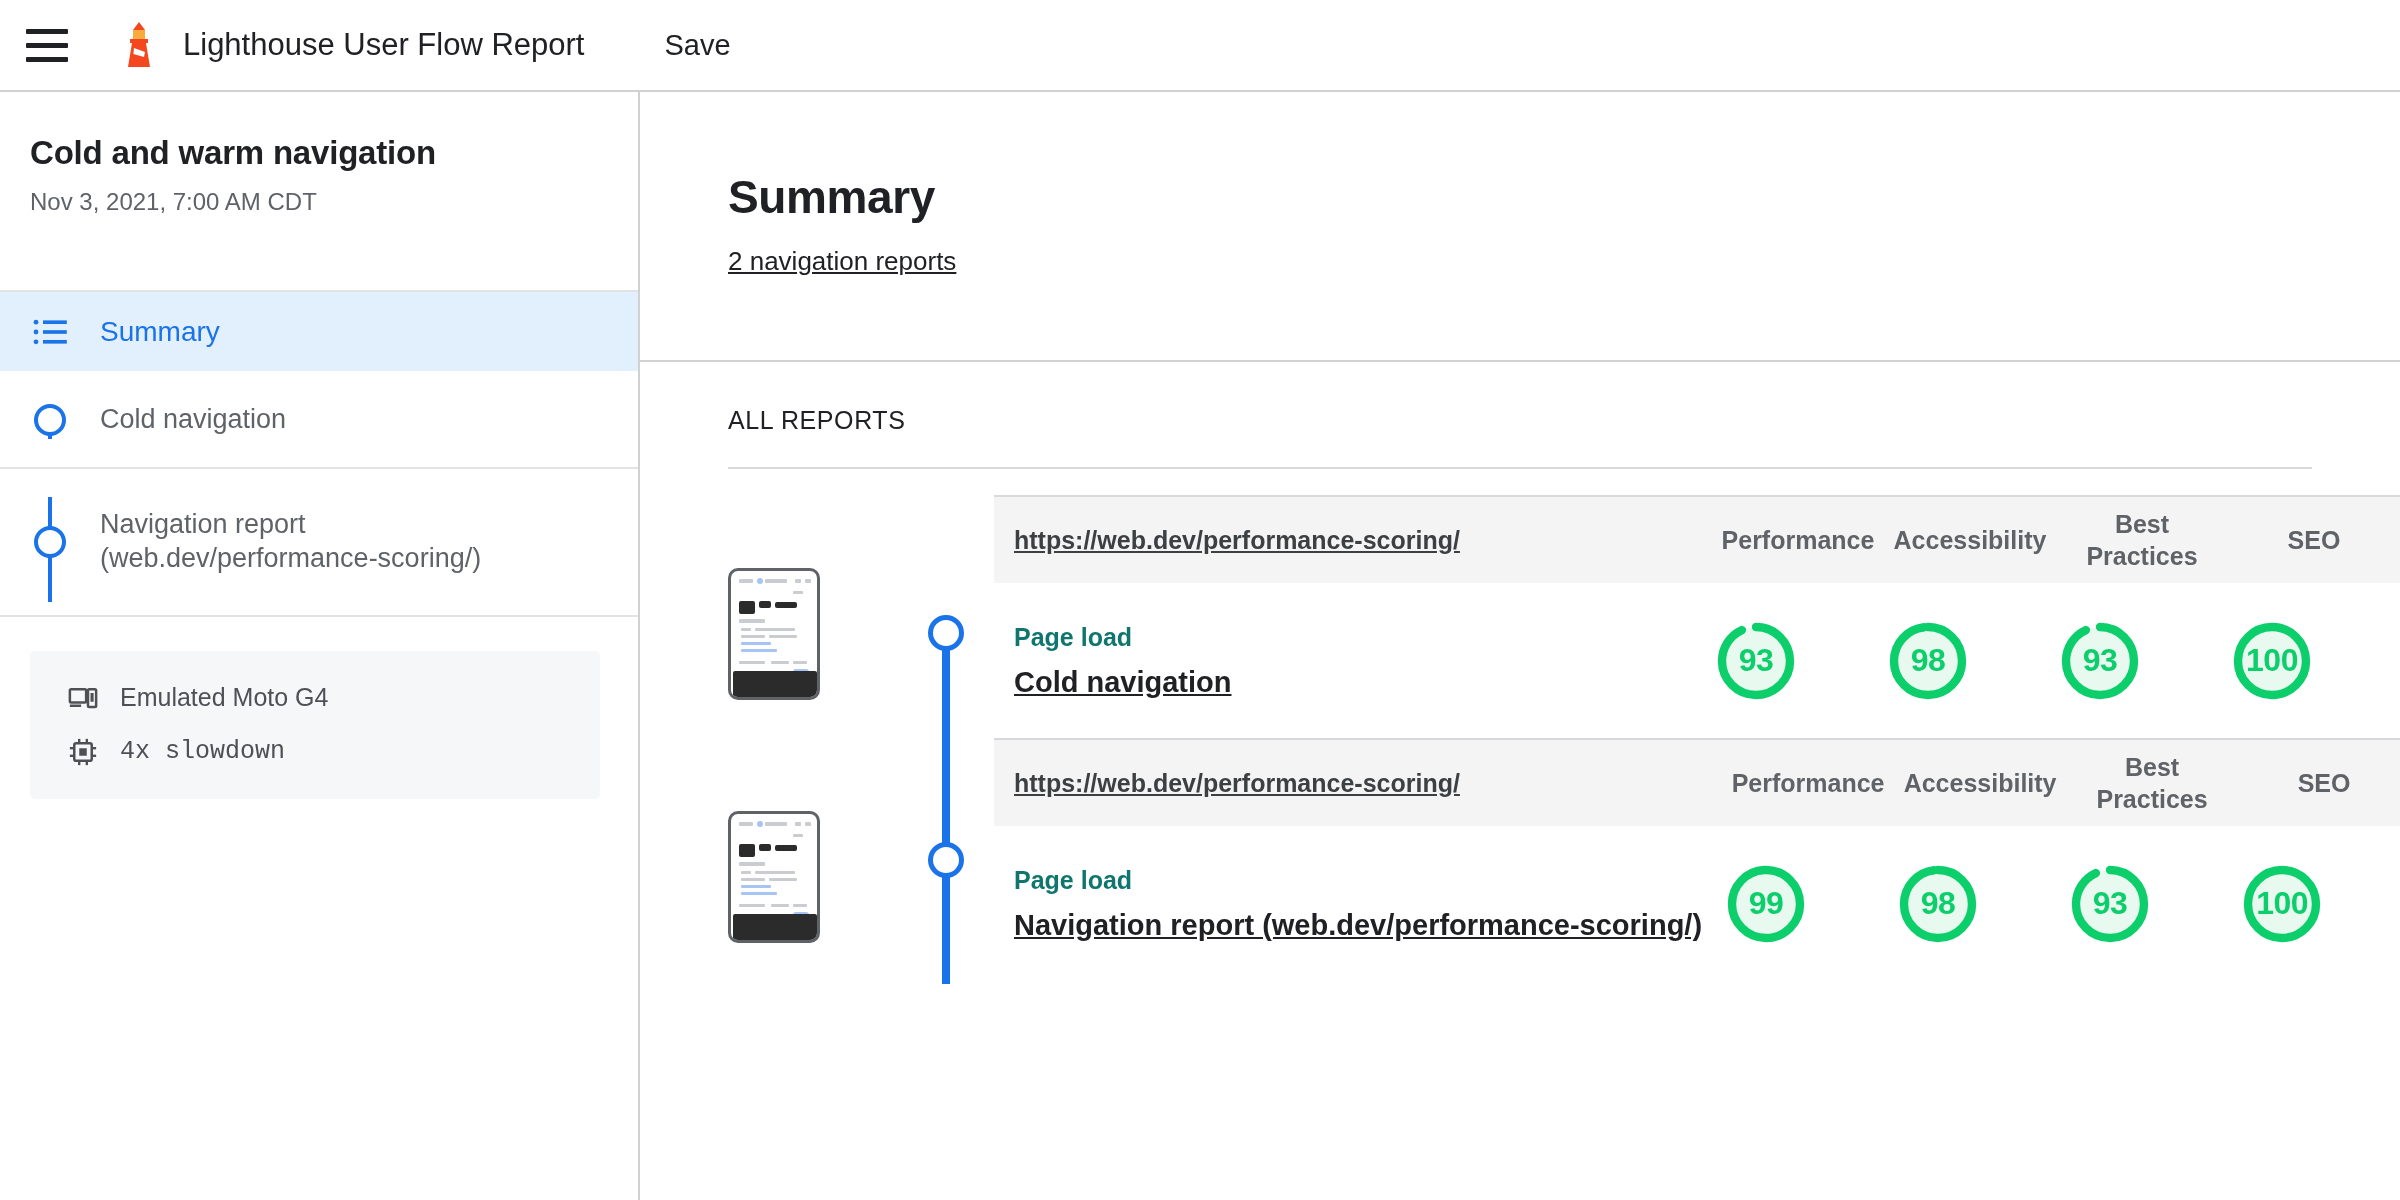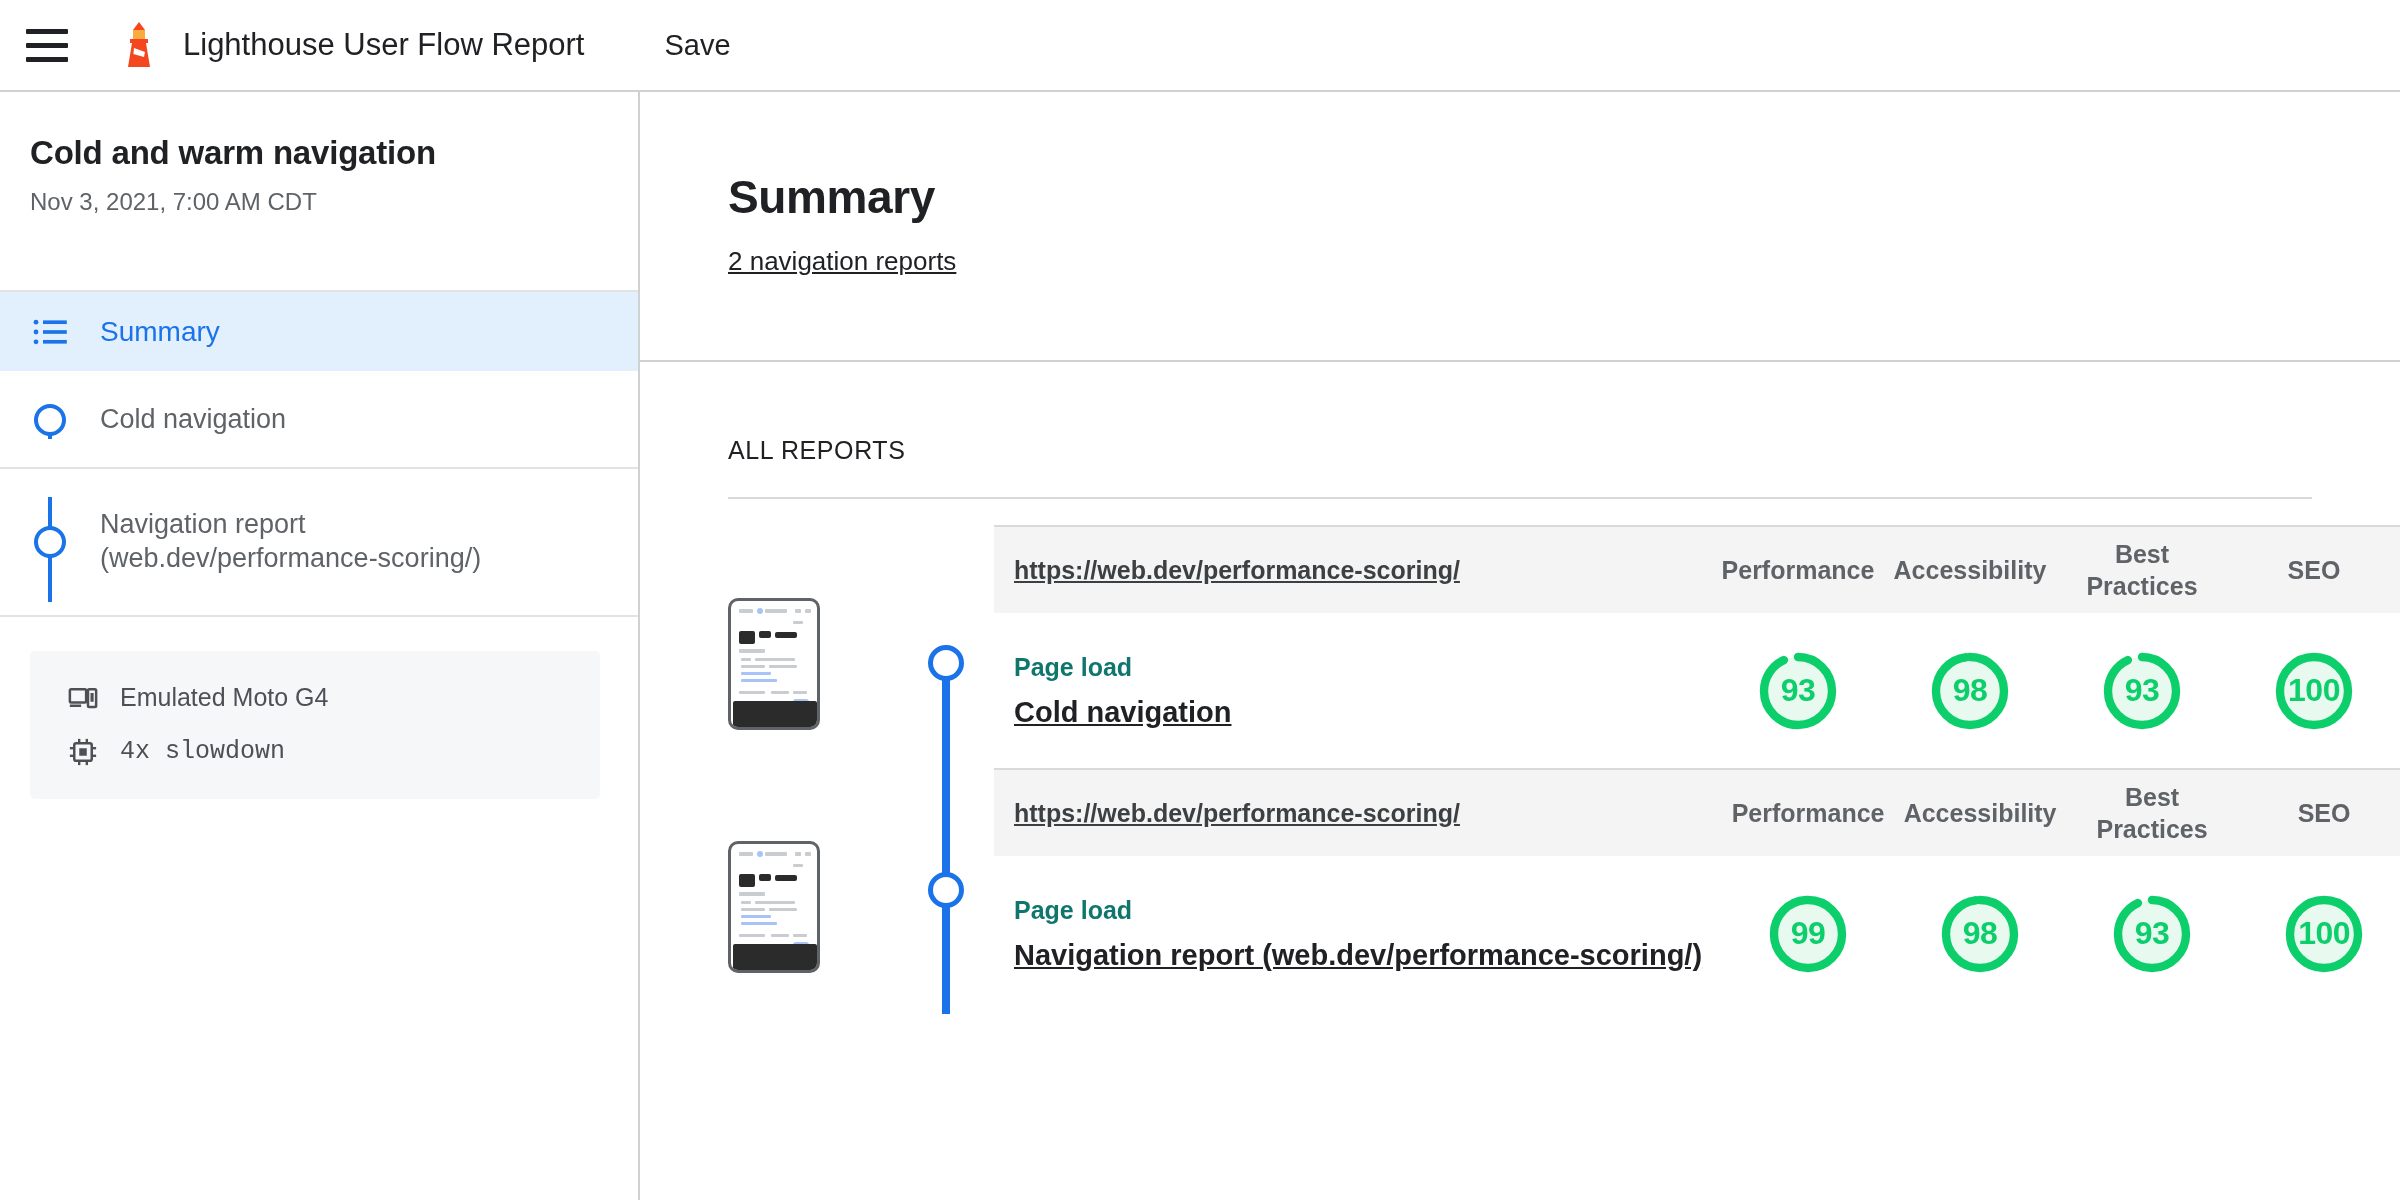--- a/index.html
+++ b/index.html
@@ -194,21 +194,21 @@
     font-size: 26px;
     color: #202124;
     margin-top: 22px;
     text-decoration: underline;
   }
 
   .all-reports-label {
     font-size: 25px;
     color: #202124;
     letter-spacing: 0.6px;
-    padding: 74px 0 0 88px;
+    padding: 44px 0 0 88px;
   }
   .hr-top {
     margin: 32px 88px 0 88px;
     height: 2px;
     background: #d7d9dc;
   }
 
   
   .reports {
     position: relative;
@@ -312,21 +312,21 @@
     color: #202124;
     text-decoration: underline;
     cursor: pointer;
     margin-top: 14px;
     white-space: nowrap;
   }
   .cell-score {
     width: 172px;
     flex: 0 0 172px;
     display: flex;
-    justify-content: center;
+    justify-content: flex-start;
     align-items: center;
   }
   .gauge { position: relative; width: 88px; height: 88px; cursor: pointer; }
   .gauge svg { display: block; width: 88px; height: 88px; transform: rotate(-90deg); }
   .gauge .gval {
     position: absolute;
     inset: 0;
     display: flex;
     align-items: center;
     justify-content: center;

